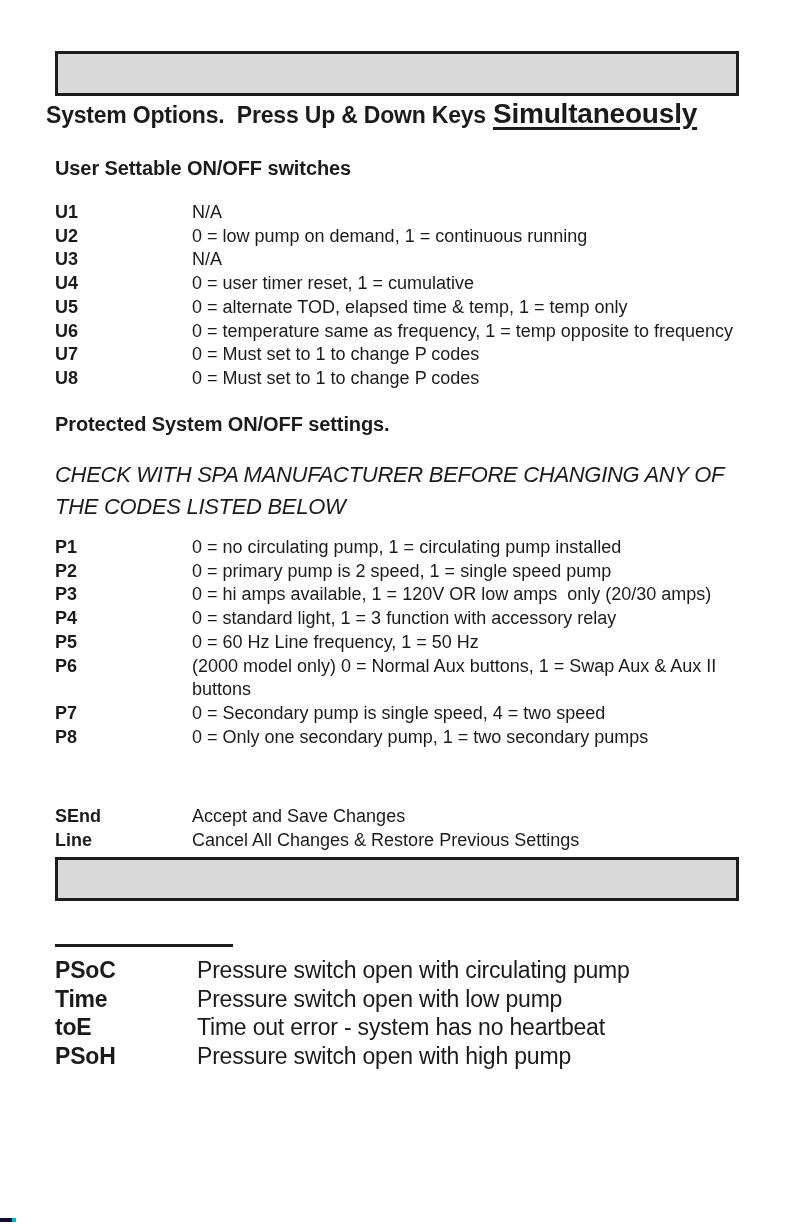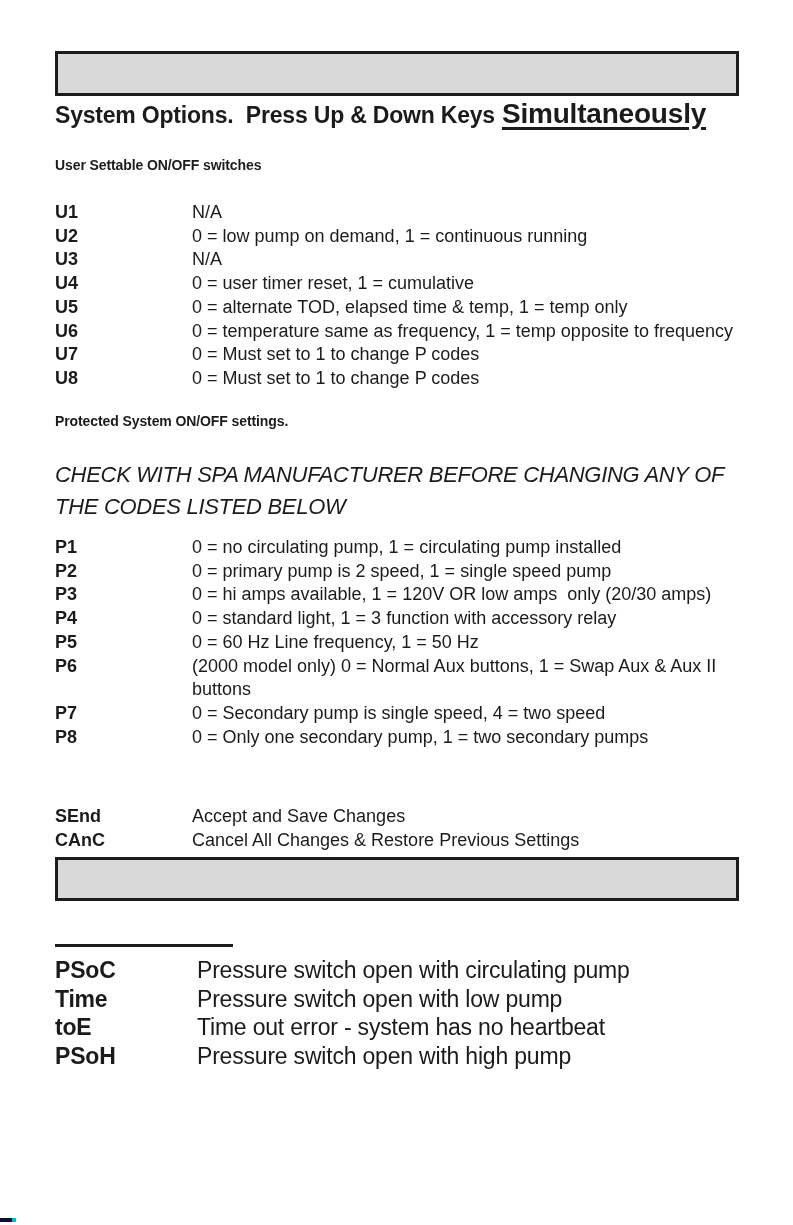--- a/index.html
+++ b/index.html
@@ -18,40 +18,40 @@
     left: 55px;
     width: 684px;
     background: #d9d9d9;
     border: 3px solid #1c1c1c;
   }
   .graybox.box1 { top: 51px; height: 45px; }
   .graybox.box2 { top: 857px; height: 44px; }
 
   
   .title {
-    left: 55px; top: 98px;
+    left: 46px; top: 98px;
     width: 700px;
     font-weight: bold;
     font-size: 23px;
     letter-spacing: -0.2px;
     white-space: pre;
   }
   .title .emphasis {
     font-size: 28px;
     text-decoration: underline;
     text-decoration-thickness: 3px;
     text-underline-offset: 4px;
     margin-left: 7px;
   }
 
   
   .heading {
     left: 55px;
     font-weight: bold;
-    font-size: 14px;
+    font-size: 20px;
     letter-spacing: -0.1px;
   }
   .heading.user { top: 157px; }
   .heading.protected { top: 413px; }
 
   
   .warning {
     left: 55px; top: 459px;
     width: 700px;
     font-weight: normal;
@@ -187,21 +187,21 @@
     <span class="desc">0 = Only one secondary pump, 1 = two secondary pumps</span>
   </div>
 </div>
 
 <div class="abs codelist small cmd-list">
   <div class="row">
     <span class="code">SEnd</span>
     <span class="desc">Accept and Save Changes</span>
   </div>
   <div class="row">
-    <span class="code">CAnC</span>
+    <span class="code">Line</span>
     <span class="desc">Cancel All Changes &amp; Restore Previous Settings</span>
   </div>
 </div>
 
 <div class="abs graybox box2"></div>
 
 <div class="abs divider"></div>
 
 <div class="abs codelist err-list">
   <div class="row">

